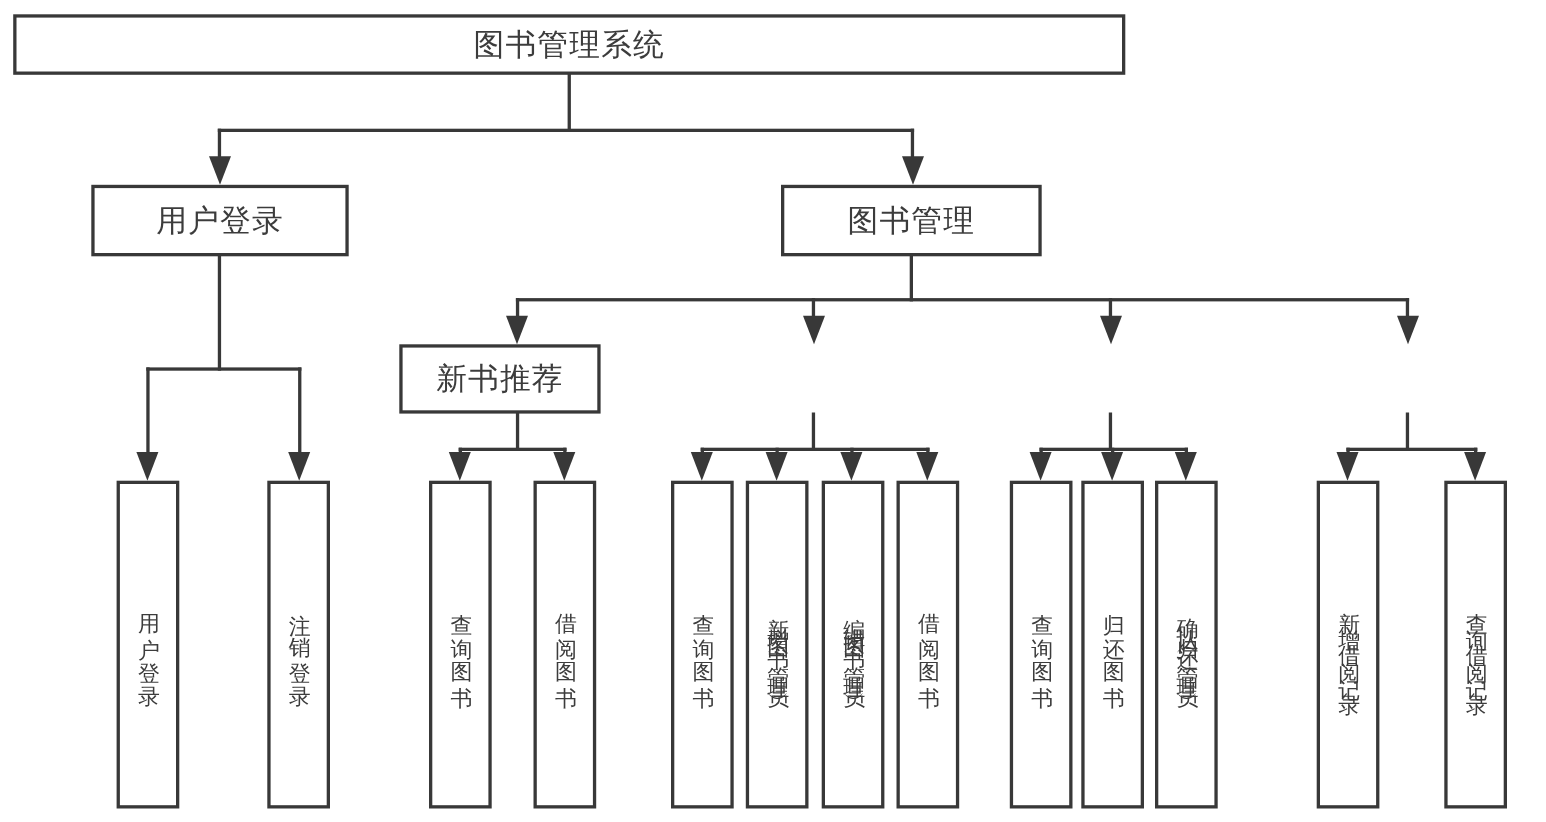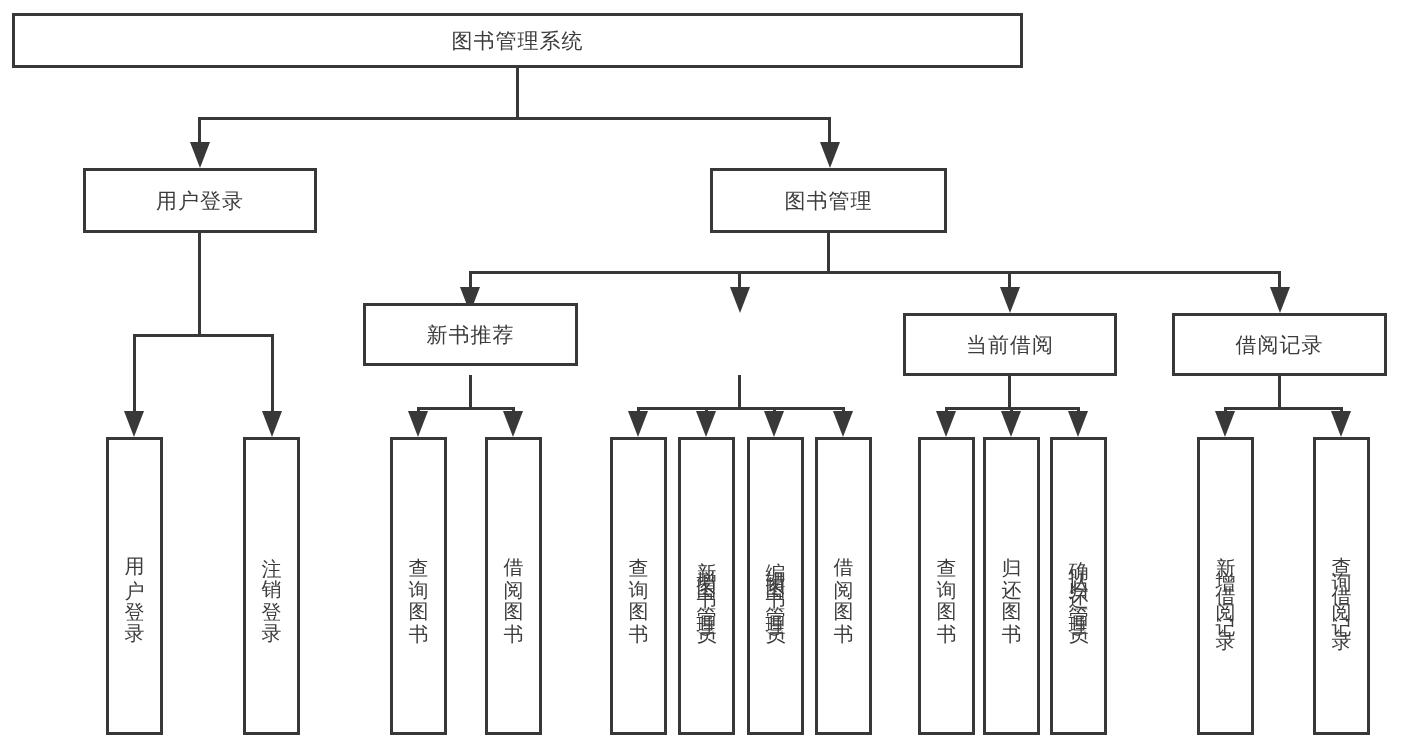--- a/index.html
+++ b/index.html
@@ -3,21 +3,21 @@
 <meta charset="utf-8">
 <style>
   html,body{margin:0;padding:0;background:#ffffff;}
   #canvas{
     position:relative;width:1405px;height:747px;background:#ffffff;overflow:hidden;
     font-family:"Liberation Sans","DejaVu Sans",sans-serif;color:#3c3c3c;
   }
   .box{
     position:absolute;box-sizing:border-box;border:3px solid #383838;background:#ffffff;
     display:flex;align-items:center;justify-content:center;
-    font-size:21px;letter-spacing:1px;color:#3c3c3c;
+    font-size:28px;letter-spacing:1px;color:#3c3c3c;
   }
   .vbox{top:437px;width:57px;height:298px;font-size:20px;}
   .vbox .vtext{
     writing-mode:vertical-rl;text-orientation:mixed;
     letter-spacing:22px;line-height:57px;
   }
   .vbox .vtext.med{letter-spacing:15px;}
   .vbox .vtext.long{letter-spacing:9px;}
   .hline{position:absolute;height:3px;background:#383838;}
   .vline{position:absolute;width:3px;background:#383838;}
@@ -65,28 +65,22 @@
   <div class="hline" style="left:469px;top:271px;width:812px;"></div>
   <div class="vline" style="left:469px;top:271px;height:18px;"></div>
   <div class="arrow" style="left:460px;top:287px;"></div>
   <div class="vline" style="left:738px;top:271px;height:18px;"></div>
   <div class="arrow" style="left:730px;top:287px;"></div>
   <div class="vline" style="left:1008px;top:271px;height:18px;"></div>
   <div class="arrow" style="left:1000px;top:287px;"></div>
   <div class="vline" style="left:1278px;top:271px;height:18px;"></div>
   <div class="arrow" style="left:1270px;top:287px;"></div>
 
-  <div class="box" style="left:363px;top:303px;width:215px;height:63px;font-family:Liberation Serif, serif;">
+  <div class="box" style="left:363px;top:313px;width:183px;height:63px;font-family:Liberation Serif, serif;">
     <span>新书推荐</span>
-  </div>
-  <div class="box" style="left:903px;top:313px;width:214px;height:63px;">
-    <span>当前借阅</span>
-  </div>
-  <div class="box" style="left:1172px;top:313px;width:215px;height:63px;">
-    <span>借阅记录</span>
   </div>
 
   <div class="vline" style="left:469px;top:375px;height:35px;"></div>
   <div class="hline" style="left:417px;top:407px;width:98px;"></div>
   <div class="vline" style="left:417px;top:407px;height:8px;"></div>
   <div class="arrow" style="left:408px;top:411px;"></div>
   <div class="vline" style="left:512px;top:407px;height:8px;"></div>
   <div class="arrow" style="left:503px;top:411px;"></div>
 
   <div class="vline" style="left:738px;top:375px;height:35px;"></div>

